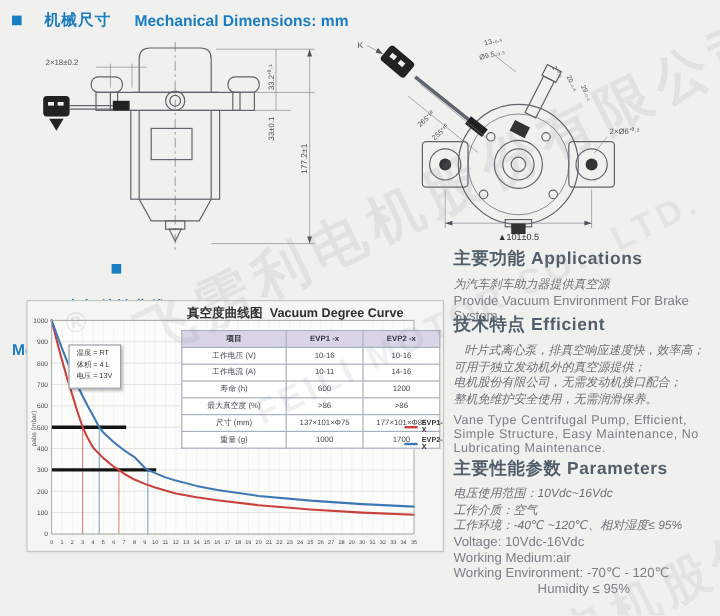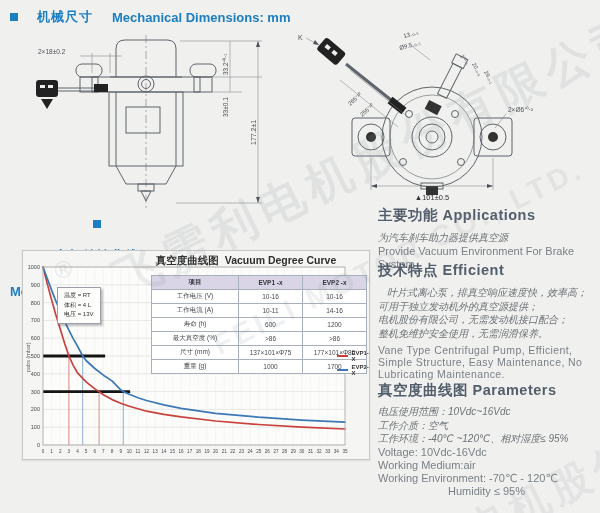--- a/index.html
+++ b/index.html
@@ -362,21 +362,21 @@
 <div class="panel" style="top:261px;">
   <div class="panel-heading">技术特点 Efficient</div>
   <div class="panel-line-cn" style="margin-top:6px;text-align:center;">叶片式离心泵，排真空响应速度快，效率高；</div>
   <div class="panel-line-cn">可用于独立发动机外的真空源提供；</div>
   <div class="panel-line-cn">电机股份有限公司，无需发动机接口配合；</div>
   <div class="panel-line-cn">整机免维护安全使用，无需润滑保养。</div>
   <div class="panel-para-en" style="margin-top:4px;">Vane Type Centrifugal Pump, Efficient, Simple Structure, Easy Maintenance, No Lubricating Maintenance.</div>
 </div>
 
 <div class="panel" style="top:381px;">
-  <div class="panel-heading">真空度曲线图 Parameters</div>
+  <div class="panel-heading">主要性能参数 Parameters</div>
   <div class="panel-line-cn" style="margin-top:5px;">电压使用范围：10Vdc~16Vdc</div>
   <div class="panel-line-cn">工作介质：空气</div>
   <div class="panel-line-cn">工作环境：-40℃ ~120℃、相对湿度≤ 95%</div>
   <div class="panel-line-en">Voltage: 10Vdc-16Vdc</div>
   <div class="panel-line-en">Working Medium:air</div>
   <div class="panel-line-en">Working Environment: -70℃ - 120℃</div>
   <div class="panel-line-en indent">Humidity ≤ 95%</div>
 </div>
 
 <div class="wm wm-cn1">飞雳利电机股份有限公司</div>

